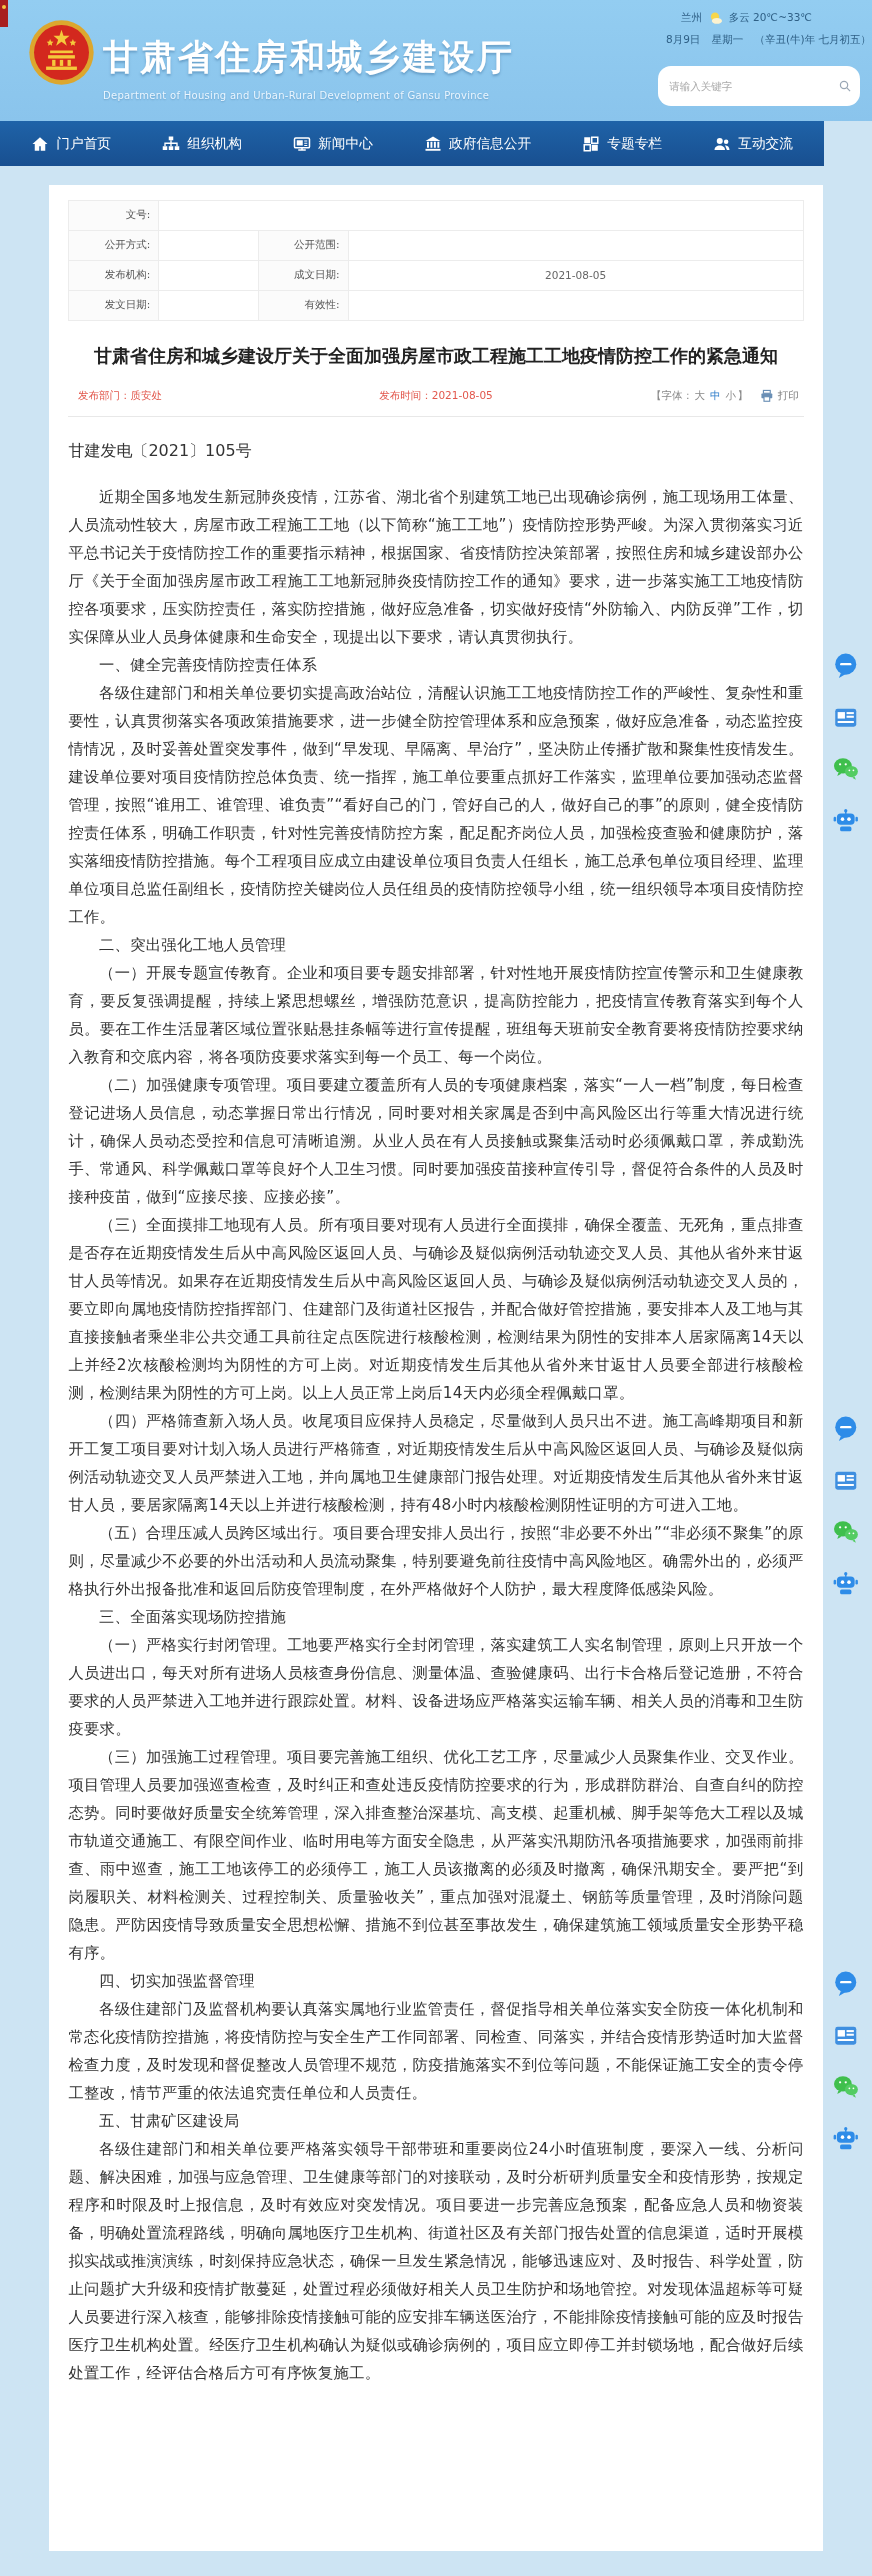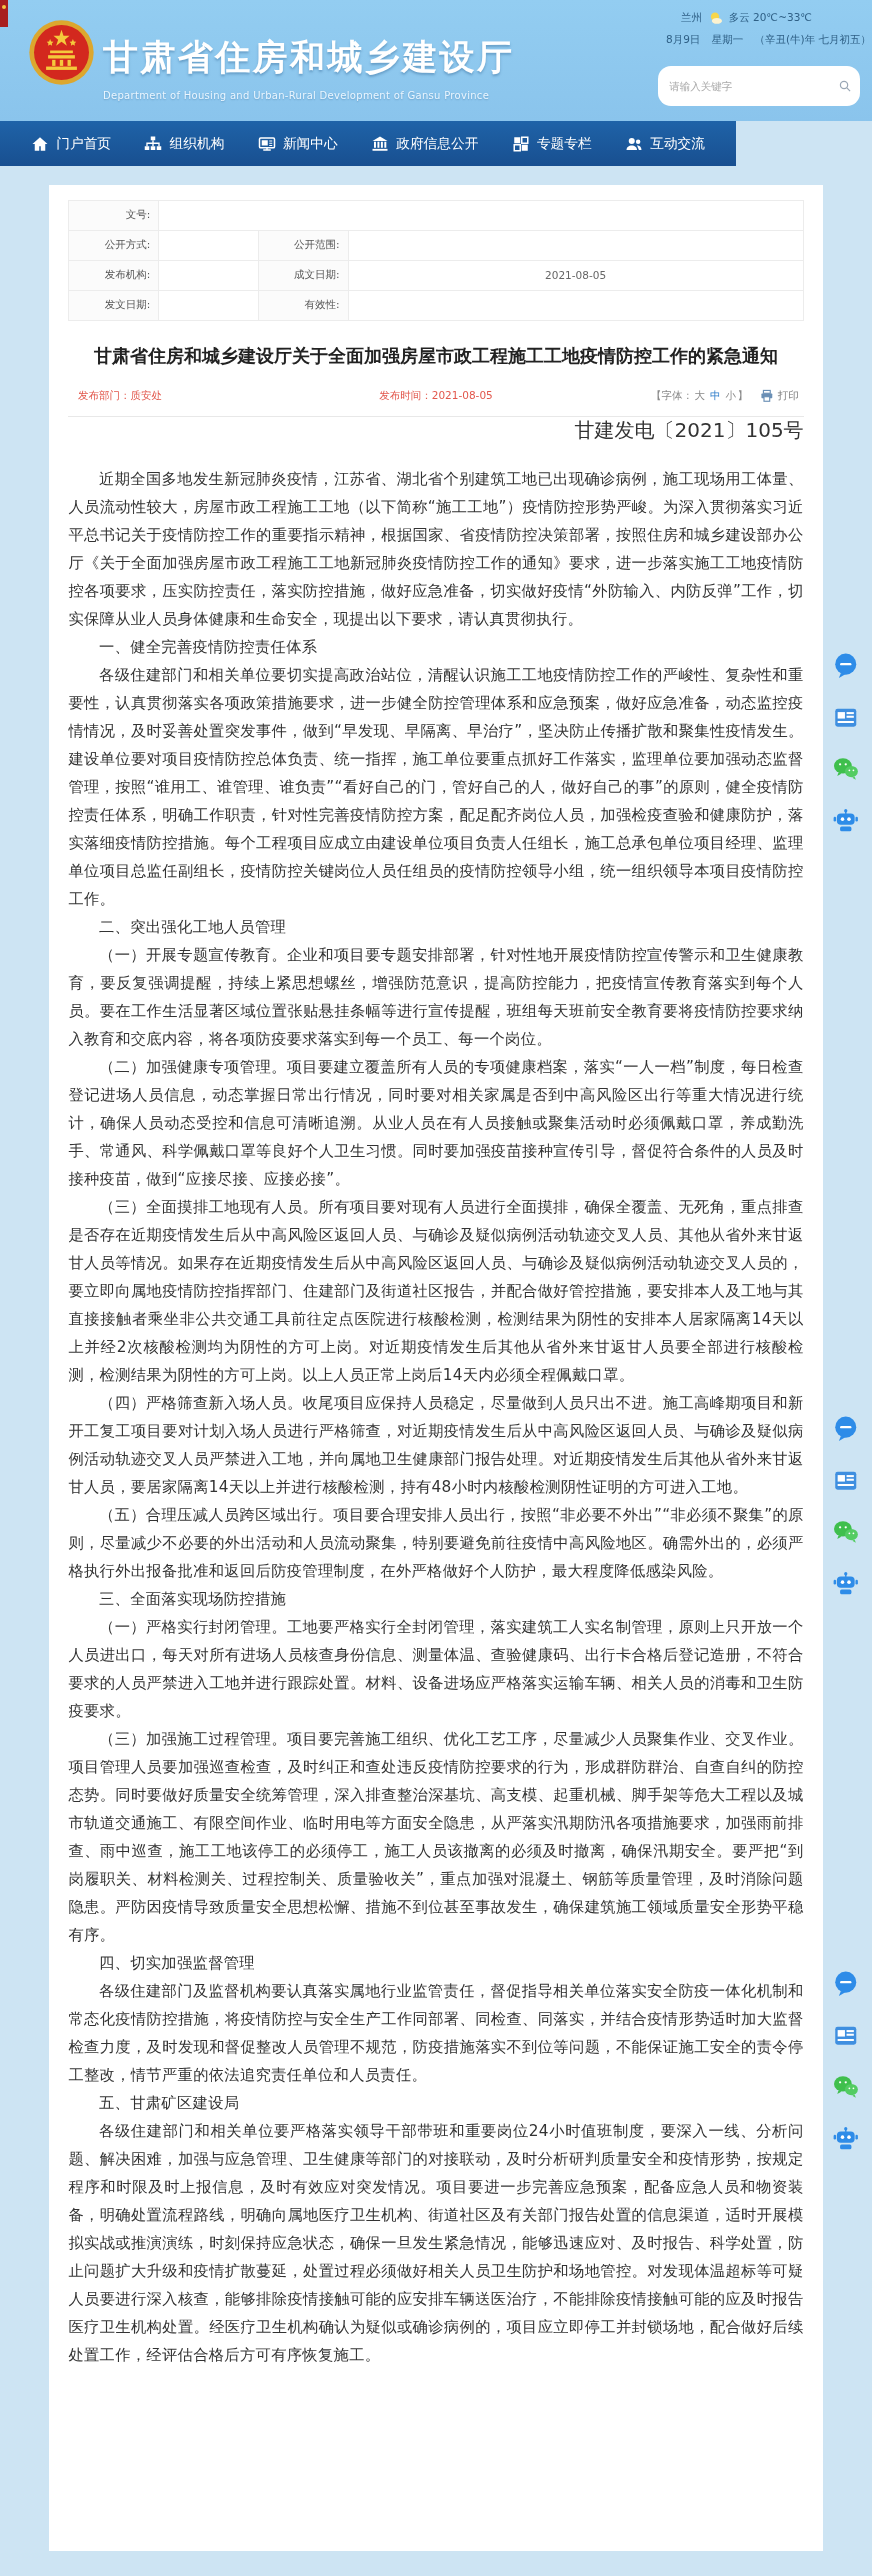--- a/index.html
+++ b/index.html
@@ -16,21 +16,21 @@
   .emblem { position:absolute; left:27.5px; top:18.6px; width:67px; height:67px; }
   .brand { position:absolute; left:103px; top:34px; }
   .site-title { color:#fff; font-size:35px; font-weight:bold; letter-spacing:2.4px; text-shadow:0 1.6px 2.4px rgba(30,80,130,.35); }
   .site-subtitle { color:#eaf6ff; font-size:10px; margin-top:9px; letter-spacing:0.3px; text-shadow:0 0.8px 1.6px rgba(30,80,130,.3); }
   .weather-row { position:absolute; left:681px; top:11.3px; font-size:10.5px; color:#2f6086; display:flex; align-items:flex-start; gap:5.7px; }
   .date-row { position:absolute; left:666px; top:33px; font-size:10.5px; color:#2f6086; display:flex; gap:11.3px; }
   .search-box { position:absolute; left:658px; top:66px; width:202px; height:40px; background:#fff; border-radius:13px; display:flex; align-items:center; padding:0 8px 0 11.3px; }
   .search-box input { flex:1; border:none; outline:none; font-size:10.5px; color:#333; background:transparent; font-family:inherit; }
   .search-box input::placeholder { color:#aaa; }
   
-  .main-nav { width:736px; height:45px; background:linear-gradient(#1f63a8,#184f90); display:flex; align-items:center; justify-content:space-between; padding:0 31px; }
+  .main-nav { width:824px; height:45px; background:linear-gradient(#1f63a8,#184f90); display:flex; align-items:center; justify-content:space-between; padding:0 31px; }
   .nav-item { display:flex; align-items:center; gap:7.3px; color:#fff; font-size:13.7px; cursor:pointer; }
   .nav-item svg { width:18px; height:18px; }
   
   .content-wrap { width:872px; }
   .card { width:774px; margin:19.4px auto 0; background:#fff; padding:14.5px 19.4px 48px; min-height:2366px; }
   
   .info-table { width:100%; border-collapse:collapse; font-size:10.5px; color:#666; }
   .info-table td { border:0.8px solid #ececec; height:30px; padding:0 8px; }
   .info-table td.lab { width:90px; text-align:right; color:#555; background:#fbfbfb; }
   .info-table td.val { text-align:center; color:#666; }
@@ -40,21 +40,21 @@
   .meta-row { position:relative; margin-top:19.4px; height:16px; font-size:10.5px; color:#888; }
   .meta-left { position:absolute; left:9.7px; color:#e2574c; }
   .meta-center { position:absolute; left:0; right:0; text-align:center; color:#e2574c; }
   .meta-right { position:absolute; right:4.8px; display:flex; align-items:center; gap:11.3px; color:#8a8a8a; }
   .font-size-ctl span { margin:0 0.8px; }
   .fs-large,.fs-small { color:#8a8a8a; cursor:pointer; }
   .fs-medium { color:#2d7cc9; cursor:pointer; }
   .print-btn { display:flex; align-items:center; gap:4px; color:#7b7b7b; cursor:pointer; }
   .print-btn svg { width:13.7px; height:13.7px; }
   .meta-divider { border:none; border-top:0.8px solid #e8e8e8; margin-top:11.3px; }
-  .doc-no { text-align:right; font-size:20px; color:#333; }
+  .doc-no { text-align:left; font-size:16px; color:#333; margin-top:24px; }
   
   .article-body { margin-top:21px; font-size:15.3px; color:#333; line-height:28px; letter-spacing:0.3px; text-align:justify; }
   .doc-para { margin:0; text-indent:2em; }
   .doc-para.salutation { text-indent:0; }
   
   .float-group { position:absolute; left:832px; width:29px; display:flex; flex-direction:column; gap:24px; }
   .fg1 { top:652px; } .fg2 { top:1415px; } .fg3 { top:1970px; }
   .float-icon { width:27.5px; height:27.5px; cursor:pointer; }
   .float-icon svg { width:27.5px; height:27.5px; }
 </style>

